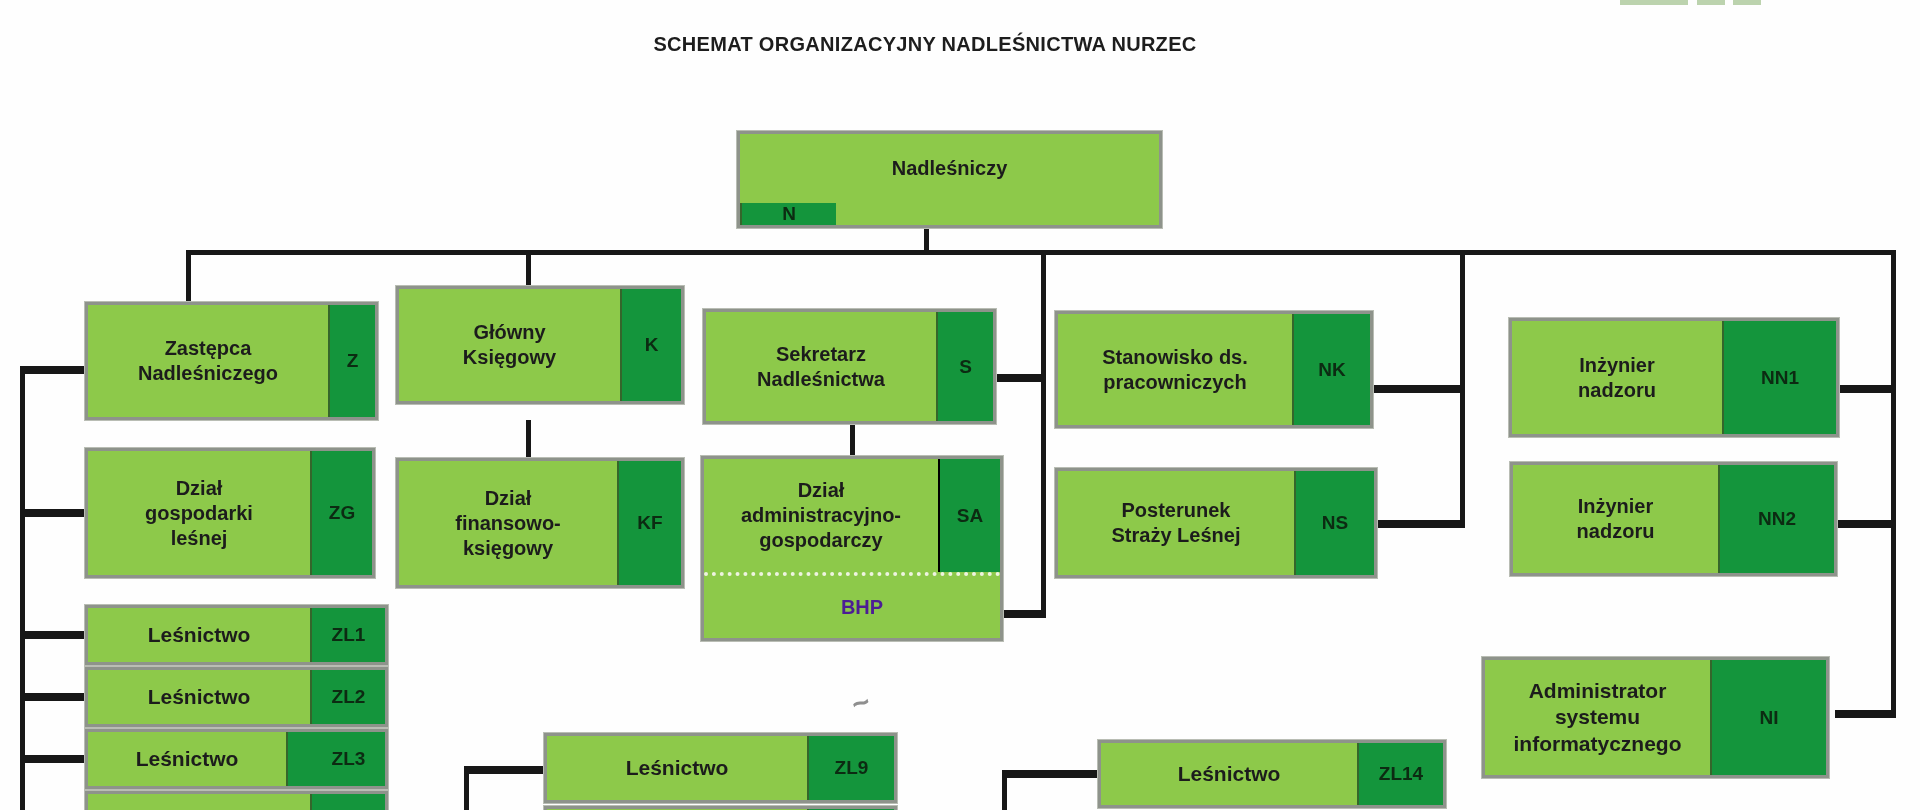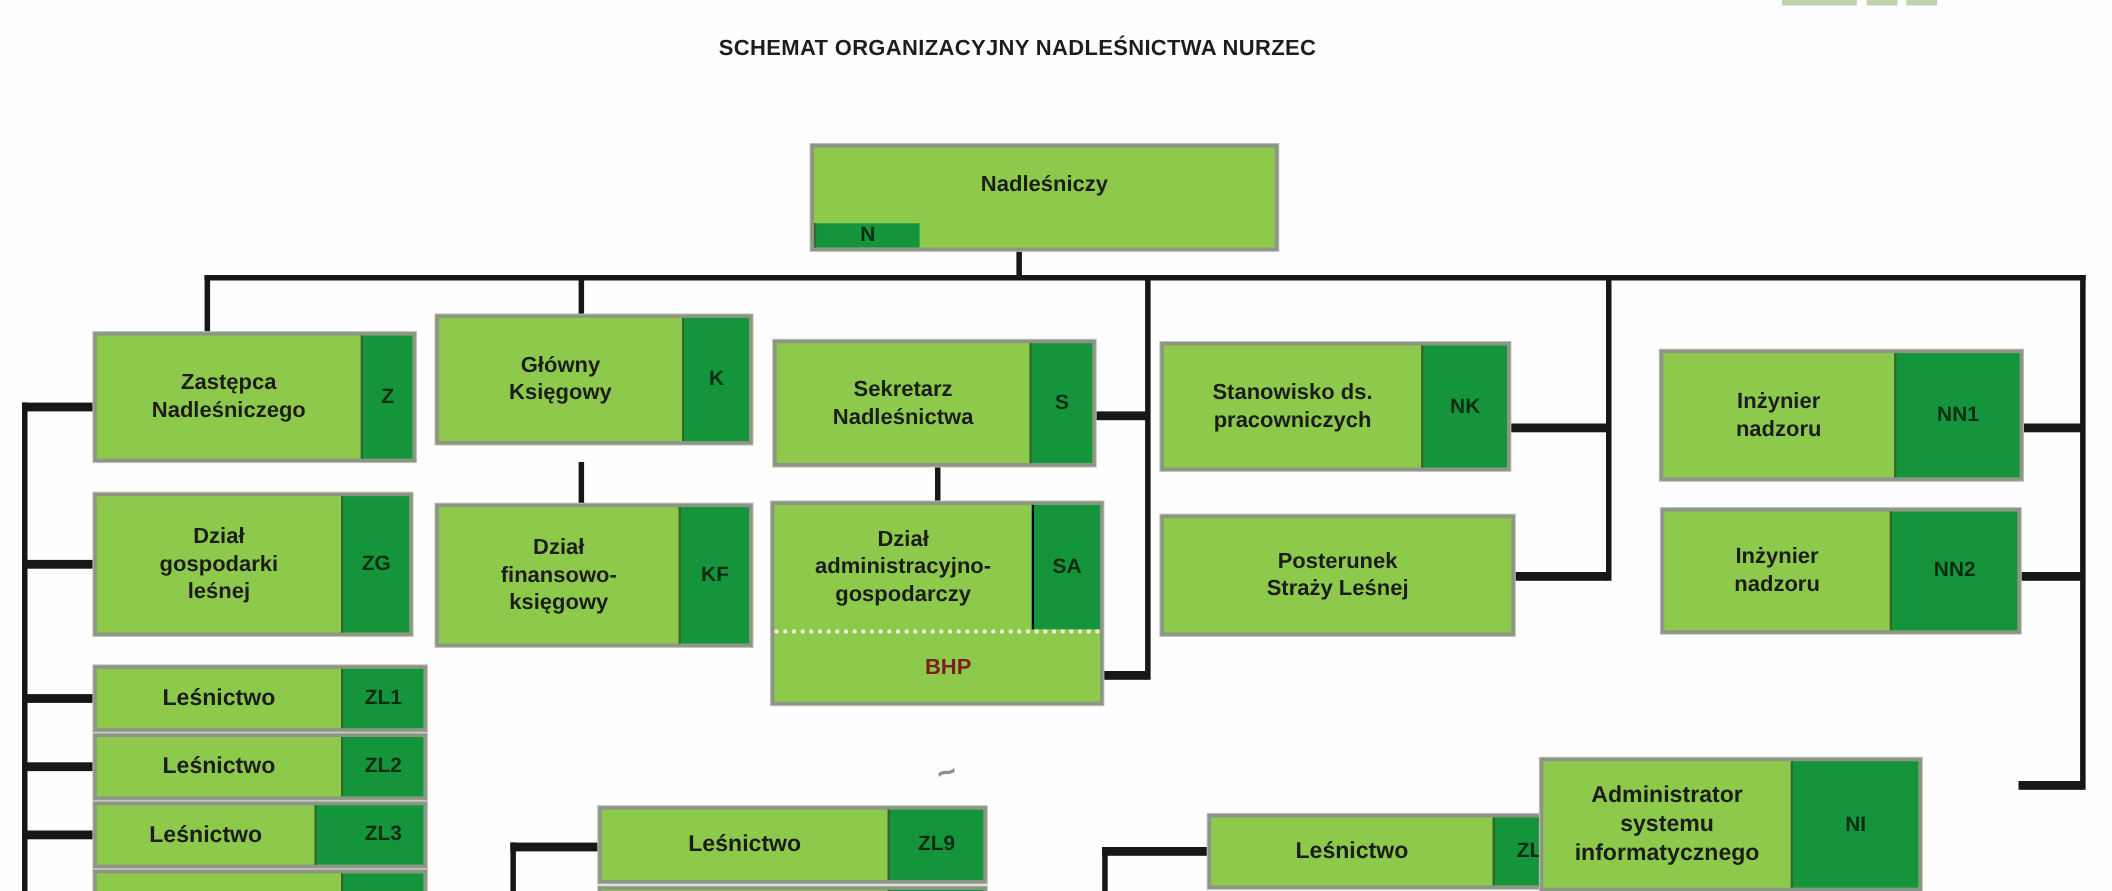--- a/index.html
+++ b/index.html
@@ -19,21 +19,21 @@
   
   #sa-box{position:absolute;box-sizing:border-box;border:3px solid #8e938b;background:#8dc94a;
           box-shadow:0 0 0 1px #b9bdb4;}
   #sa-box .top{position:relative;height:113px;display:flex;}
   #sa-box .top .label{flex:1;display:flex;align-items:center;justify-content:center;text-align:center;
           white-space:pre-line;font-weight:700;color:#1c1c1c;font-size:20px;line-height:1.25;}
   #sa-box .top .code{width:60px;display:flex;align-items:center;justify-content:center;
           background:#14953c;border-left:2px solid #000000;font-weight:700;color:#0c2b12;font-size:19px;}
   #sa-box .dotted{border-top:4px dotted #eef3e0;}
   #sa-box .bhp{height:62px;display:flex;align-items:center;justify-content:center;
-          font-weight:700;color:#7f1d1d;font-size:20px;padding-left:20px;}
+          font-weight:700;color:#4c1d95;font-size:20px;padding-left:20px;}
   .tilde{position:absolute;left:852px;top:686px;color:#8f8f8f;font-size:30px;font-weight:700;
          transform:rotate(-18deg);}
 </style>
 </head>
 <body>
 
 <div id="page">
 
   <div class="sliver" style="left:1620px;top:0;width:68px;height:5px;"></div>
   <div class="sliver" style="left:1697px;top:0;width:28px;height:5px;"></div>
@@ -124,20 +124,21 @@
 gospodarczy</div>
       <div class="code">SA</div>
     </div>
     <div class="dotted"></div>
     <div class="bhp">BHP</div>
   </div>
 
   <div class="node" style="left:1055px;top:468px;width:322px;height:110px;">
     <div class="label">Posterunek
 Straży Leśnej</div>
+    <div class="code" style="width:78px;">NS</div>
   </div>
 
   <div class="node" style="left:1510px;top:462px;width:327px;height:114px;">
     <div class="label">Inżynier
 nadzoru</div>
     <div class="code" style="width:114px;">NN2</div>
   </div>
 
   <div class="node small" style="left:85px;top:605px;width:303px;height:60px;">
     <div class="label">Leśnictwo</div>
@@ -167,21 +168,21 @@
   <div class="node small" style="left:544px;top:806px;width:353px;height:4px;border-bottom:none;">
     <div class="label"></div>
     <div class="code" style="width:85px;"></div>
   </div>
 
   <div class="node small" style="left:1098px;top:740px;width:348px;height:68px;">
     <div class="label">Leśnictwo</div>
     <div class="code" style="width:84px;">ZL14</div>
   </div>
 
-  <div class="node" style="left:1400px;top:657px;width:347px;height:121px;margin-top:32px;">
+  <div class="node" style="left:1482px;top:657px;width:347px;height:121px;">
     <div class="label" style="font-size:21px;">Administrator
 systemu
 informatycznego</div>
     <div class="code" style="width:114px;">NI</div>
   </div>
 
   <div class="tilde">~</div>
 
 </div>
 

